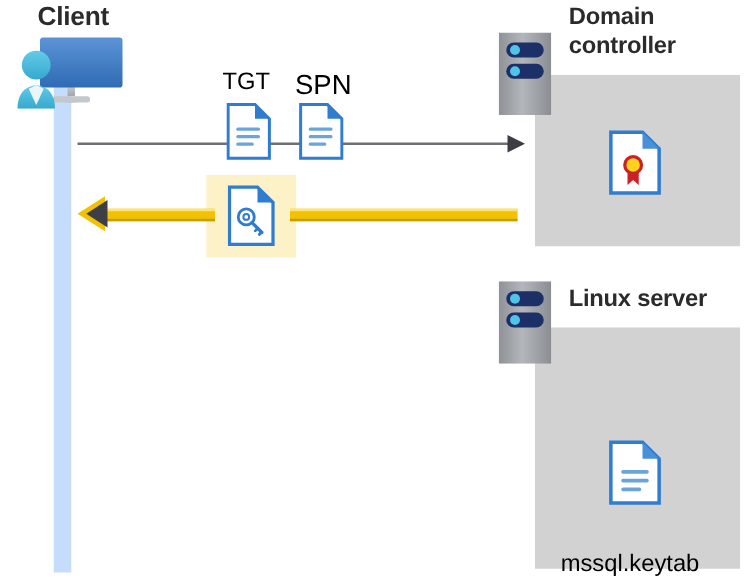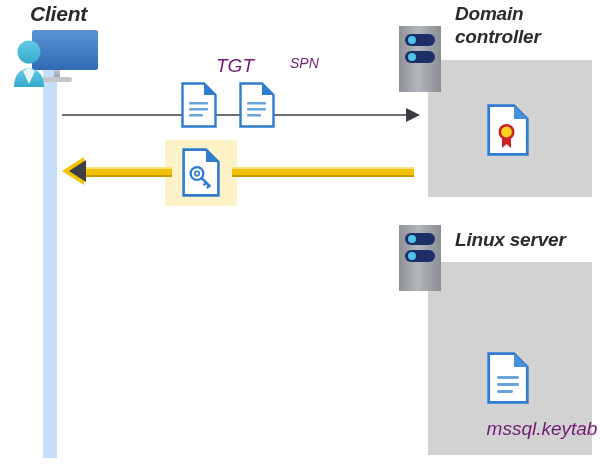--- a/index.html
+++ b/index.html
@@ -12,31 +12,30 @@
     font-family: "Liberation Sans", sans-serif;
     -webkit-font-smoothing: antialiased;
   }
   #diagram {
     position: relative;
     width: 600px;
     height: 468px;
     background: #ffffff;
     overflow: hidden;
   }
-  .abs { position: absolute; font-style: italic; }
+  .abs { position: absolute; }
 
   
   .label-bold {
     font-weight: bold;
     color: #2b2b2b;
     letter-spacing: -0.2px;
   }
   .label-plain {
-    color: #701a75;
-    margin-left: 38px;
+    color: #000000;
   }
   #client-title {
     left: 30px; top: 2px;
     font-size: 21px;
     line-height: 24px;
   }
   #dc-title {
     left: 455px; top: 2px;
     font-size: 19px;
     line-height: 23px;
@@ -46,25 +45,25 @@
     left: 455px; top: 228px;
     font-size: 19px;
     line-height: 23px;
     width: 140px;
   }
   #tgt-label {
     left: 178px; top: 55px;
     font-size: 19px;
   }
   #spn-label {
-    left: 252px; top: 55px;
-    font-size: 14px;
+    left: 236px; top: 55px;
+    font-size: 22px;
   }
   #keytab-label {
-    left: 428px; top: 418px;
+    left: 428px; top: 441px;
     width: 152px;
     text-align: center;
     font-size: 19px;
   }
 
   
   .gray-box { background: #d2d2d2; }
   #dc-box    { left: 428px; top: 60px;  width: 164px; height: 137px; }
   #linux-box { left: 428px; top: 262px; width: 164px; height: 193px; }
 

